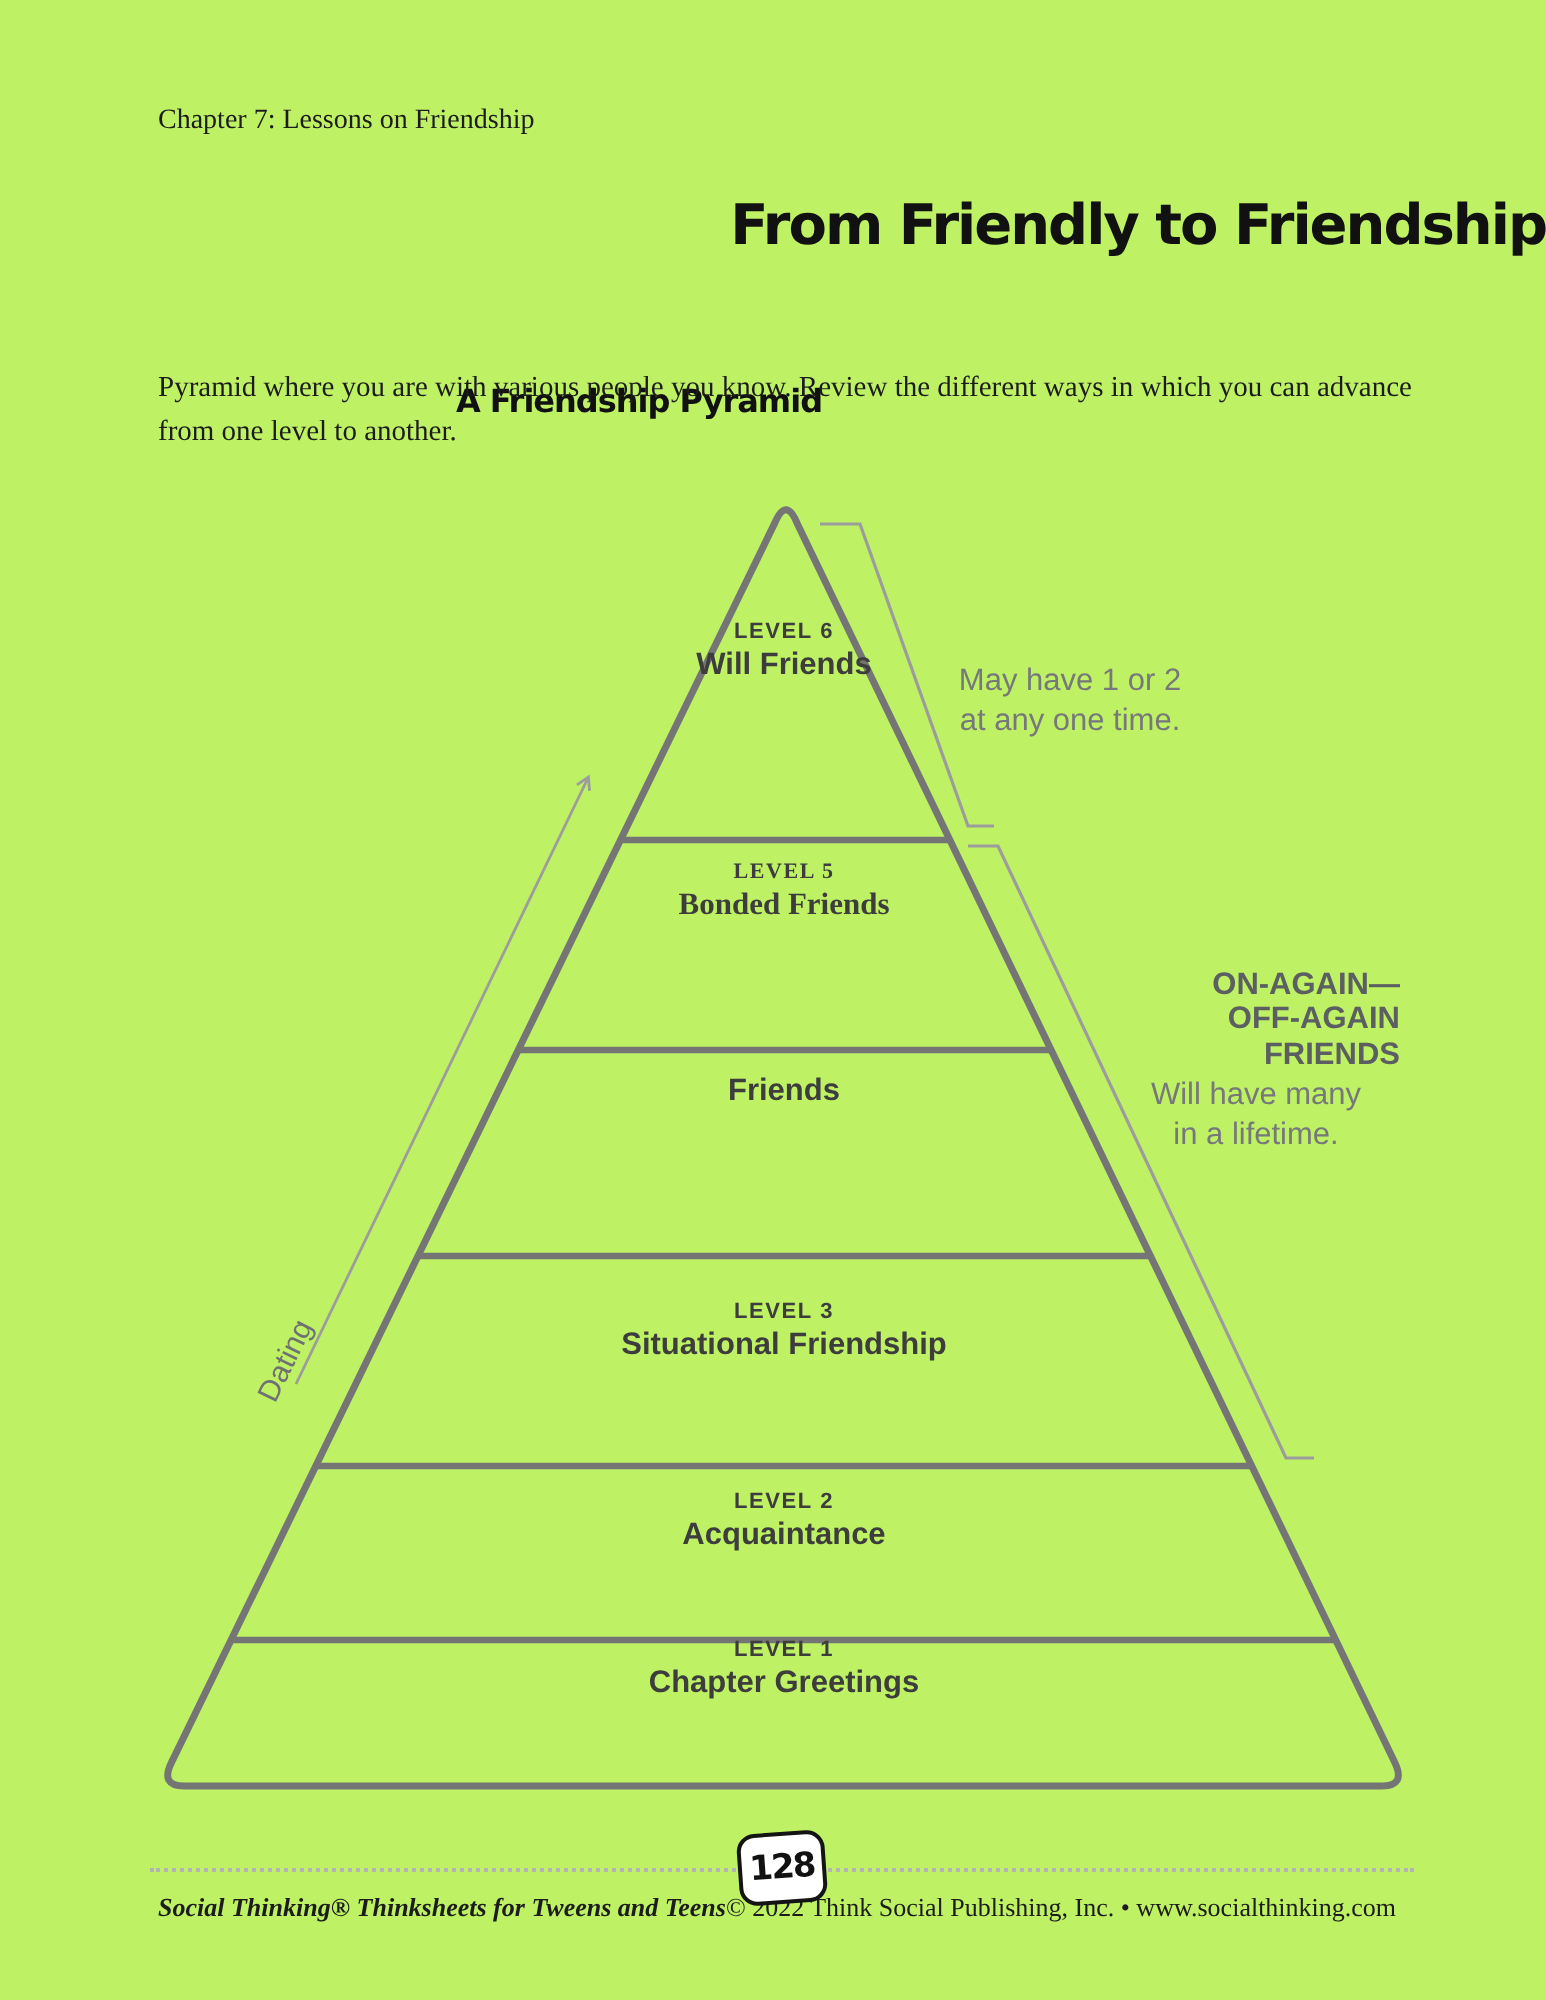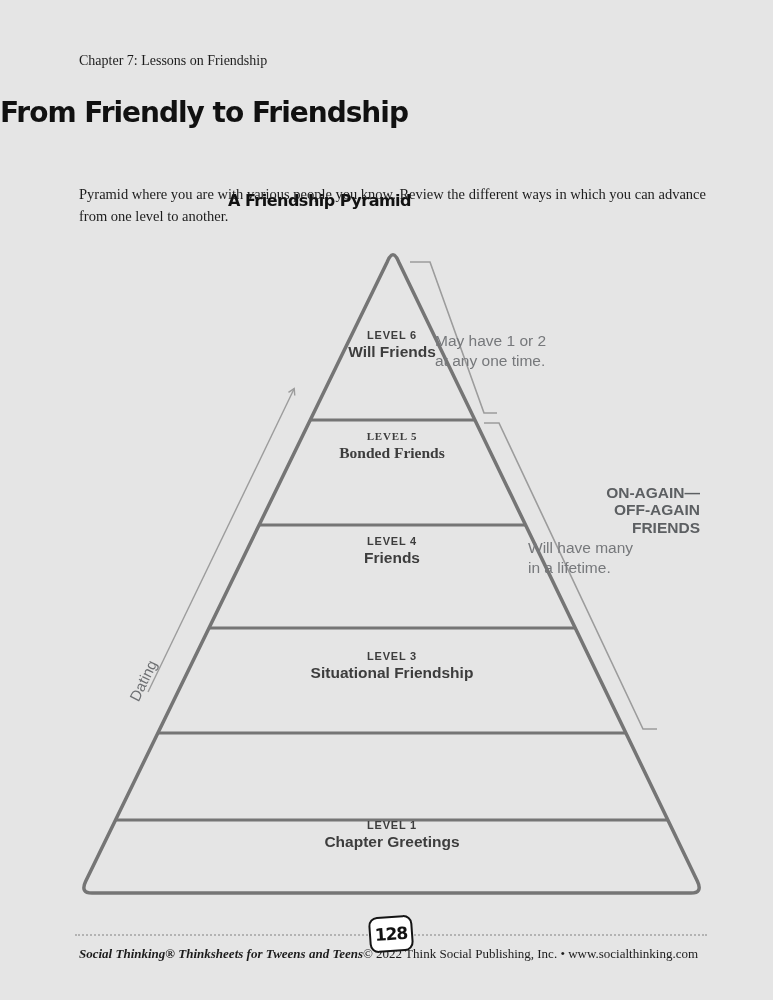--- a/index.html
+++ b/index.html
@@ -1,36 +1,36 @@
 <!DOCTYPE html>
 <html><head>
 <meta charset="utf-8">
 <style>
   * { margin: 0; padding: 0; box-sizing: border-box; }
   html, body { background: #ffffff; }
   .page {
     position: relative;
     width: 773px;
     height: 1000px;
-    background: #e5e5e5;
+    background: #bef264;
     overflow: hidden;
     font-family: "Liberation Sans", sans-serif;
   }
   .chapter-header {
     position: absolute;
     left: 79px; top: 53px;
     font-family: "Liberation Serif", serif;
     font-size: 14px;
     color: #1c1c1c;
   }
   .title {
     position: absolute;
     left: 0; top: 96px;
     width: 773px;
-    text-align: left;
+    text-align: right;
     font-family: "DejaVu Sans", sans-serif;
     font-weight: 700;
     font-size: 28px;
     letter-spacing: -1px;
     color: #111111;
   }
   .subtitle {
     position: absolute;
     left: 0; top: 143px;
     width: 639px;
@@ -70,25 +70,25 @@
     letter-spacing: 0.8px;
     color: #3d3d3d;
   }
   .level-name {
     display: block;
     margin-top: 2px;
     font-size: 15.5px;
     font-weight: 700;
     color: #3d3d3d;
   }
-  .lv6 { top: 329px; } .lv5 { top: 430px; font-family: Liberation Serif, serif; } .lv4 { top: 535px; }
+  .lv6 { top: 310px; } .lv5 { top: 430px; font-family: Liberation Serif, serif; } .lv4 { top: 535px; }
   .lv3 { top: 637px; margin-top: 13px; } .lv2 { top: 745px; } .lv1 { top: 819px; }
   .note {
     position: absolute;
-    text-align: left;
+    text-align: center;
     font-size: 15.5px;
     line-height: 1.28;
     color: #76787b;
   }
   .note-close { left: 435px; top: 331px; width: 200px; }
   .note-onagain-title {
     position: absolute;
     left: 500px; top: 484px; width: 200px;
     text-align: right;
     font-size: 15.5px;
@@ -178,26 +178,29 @@
 
   <div class="level-label lv6">
     <span class="level-tag">LEVEL 6</span>
     <span class="level-name">Will Friends</span>
   </div>
   <div class="level-label lv5">
     <span class="level-tag">LEVEL 5</span>
     <span class="level-name">Bonded Friends</span>
   </div>
   <div class="level-label lv4">
-    <span class="level-tag">LEVEL 4</span>
     <span class="level-name">Friends</span>
   </div>
   <div class="level-label lv3">
     <span class="level-tag">LEVEL 3</span>
     <span class="level-name">Situational Friendship</span>
+  </div>
+  <div class="level-label lv2">
+    <span class="level-tag">LEVEL 2</span>
+    <span class="level-name">Acquaintance</span>
   </div>
   <div class="level-label lv1">
     <span class="level-tag">LEVEL 1</span>
     <span class="level-name">Chapter Greetings</span>
   </div>
 
   <div class="note note-close">
     <span>May have 1 or 2</span><br>
     <span>at any one time.</span>
   </div>

